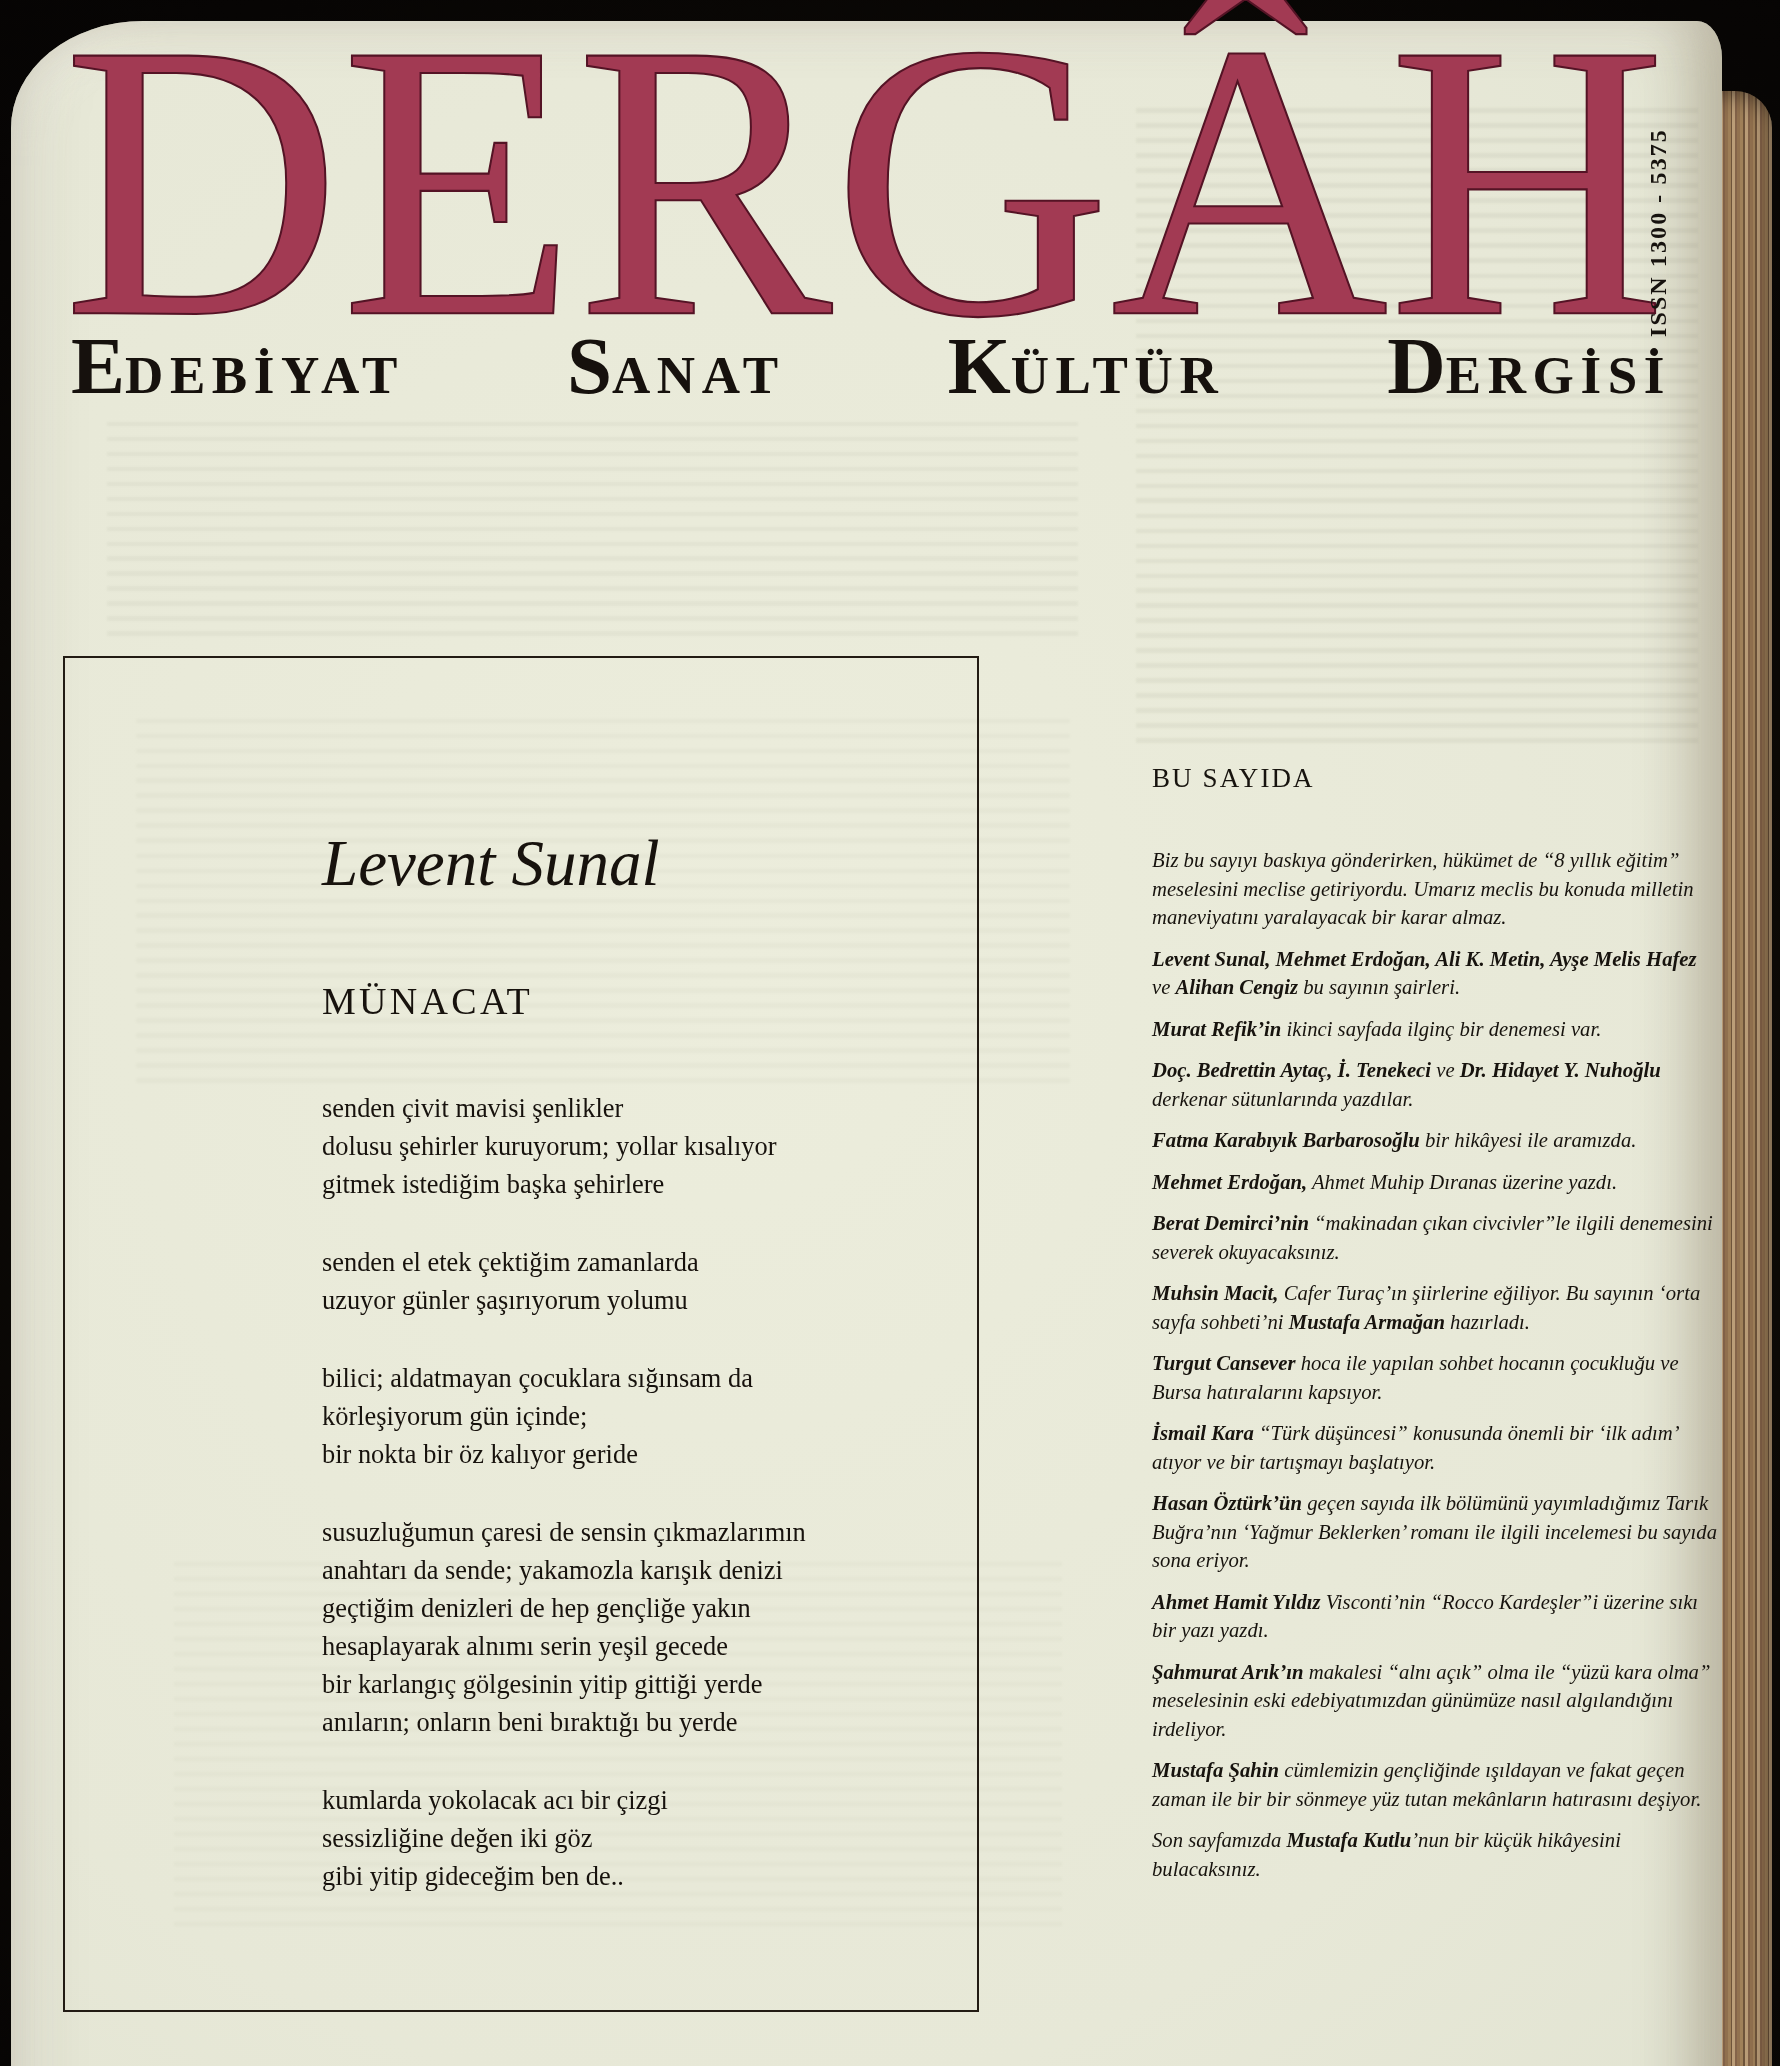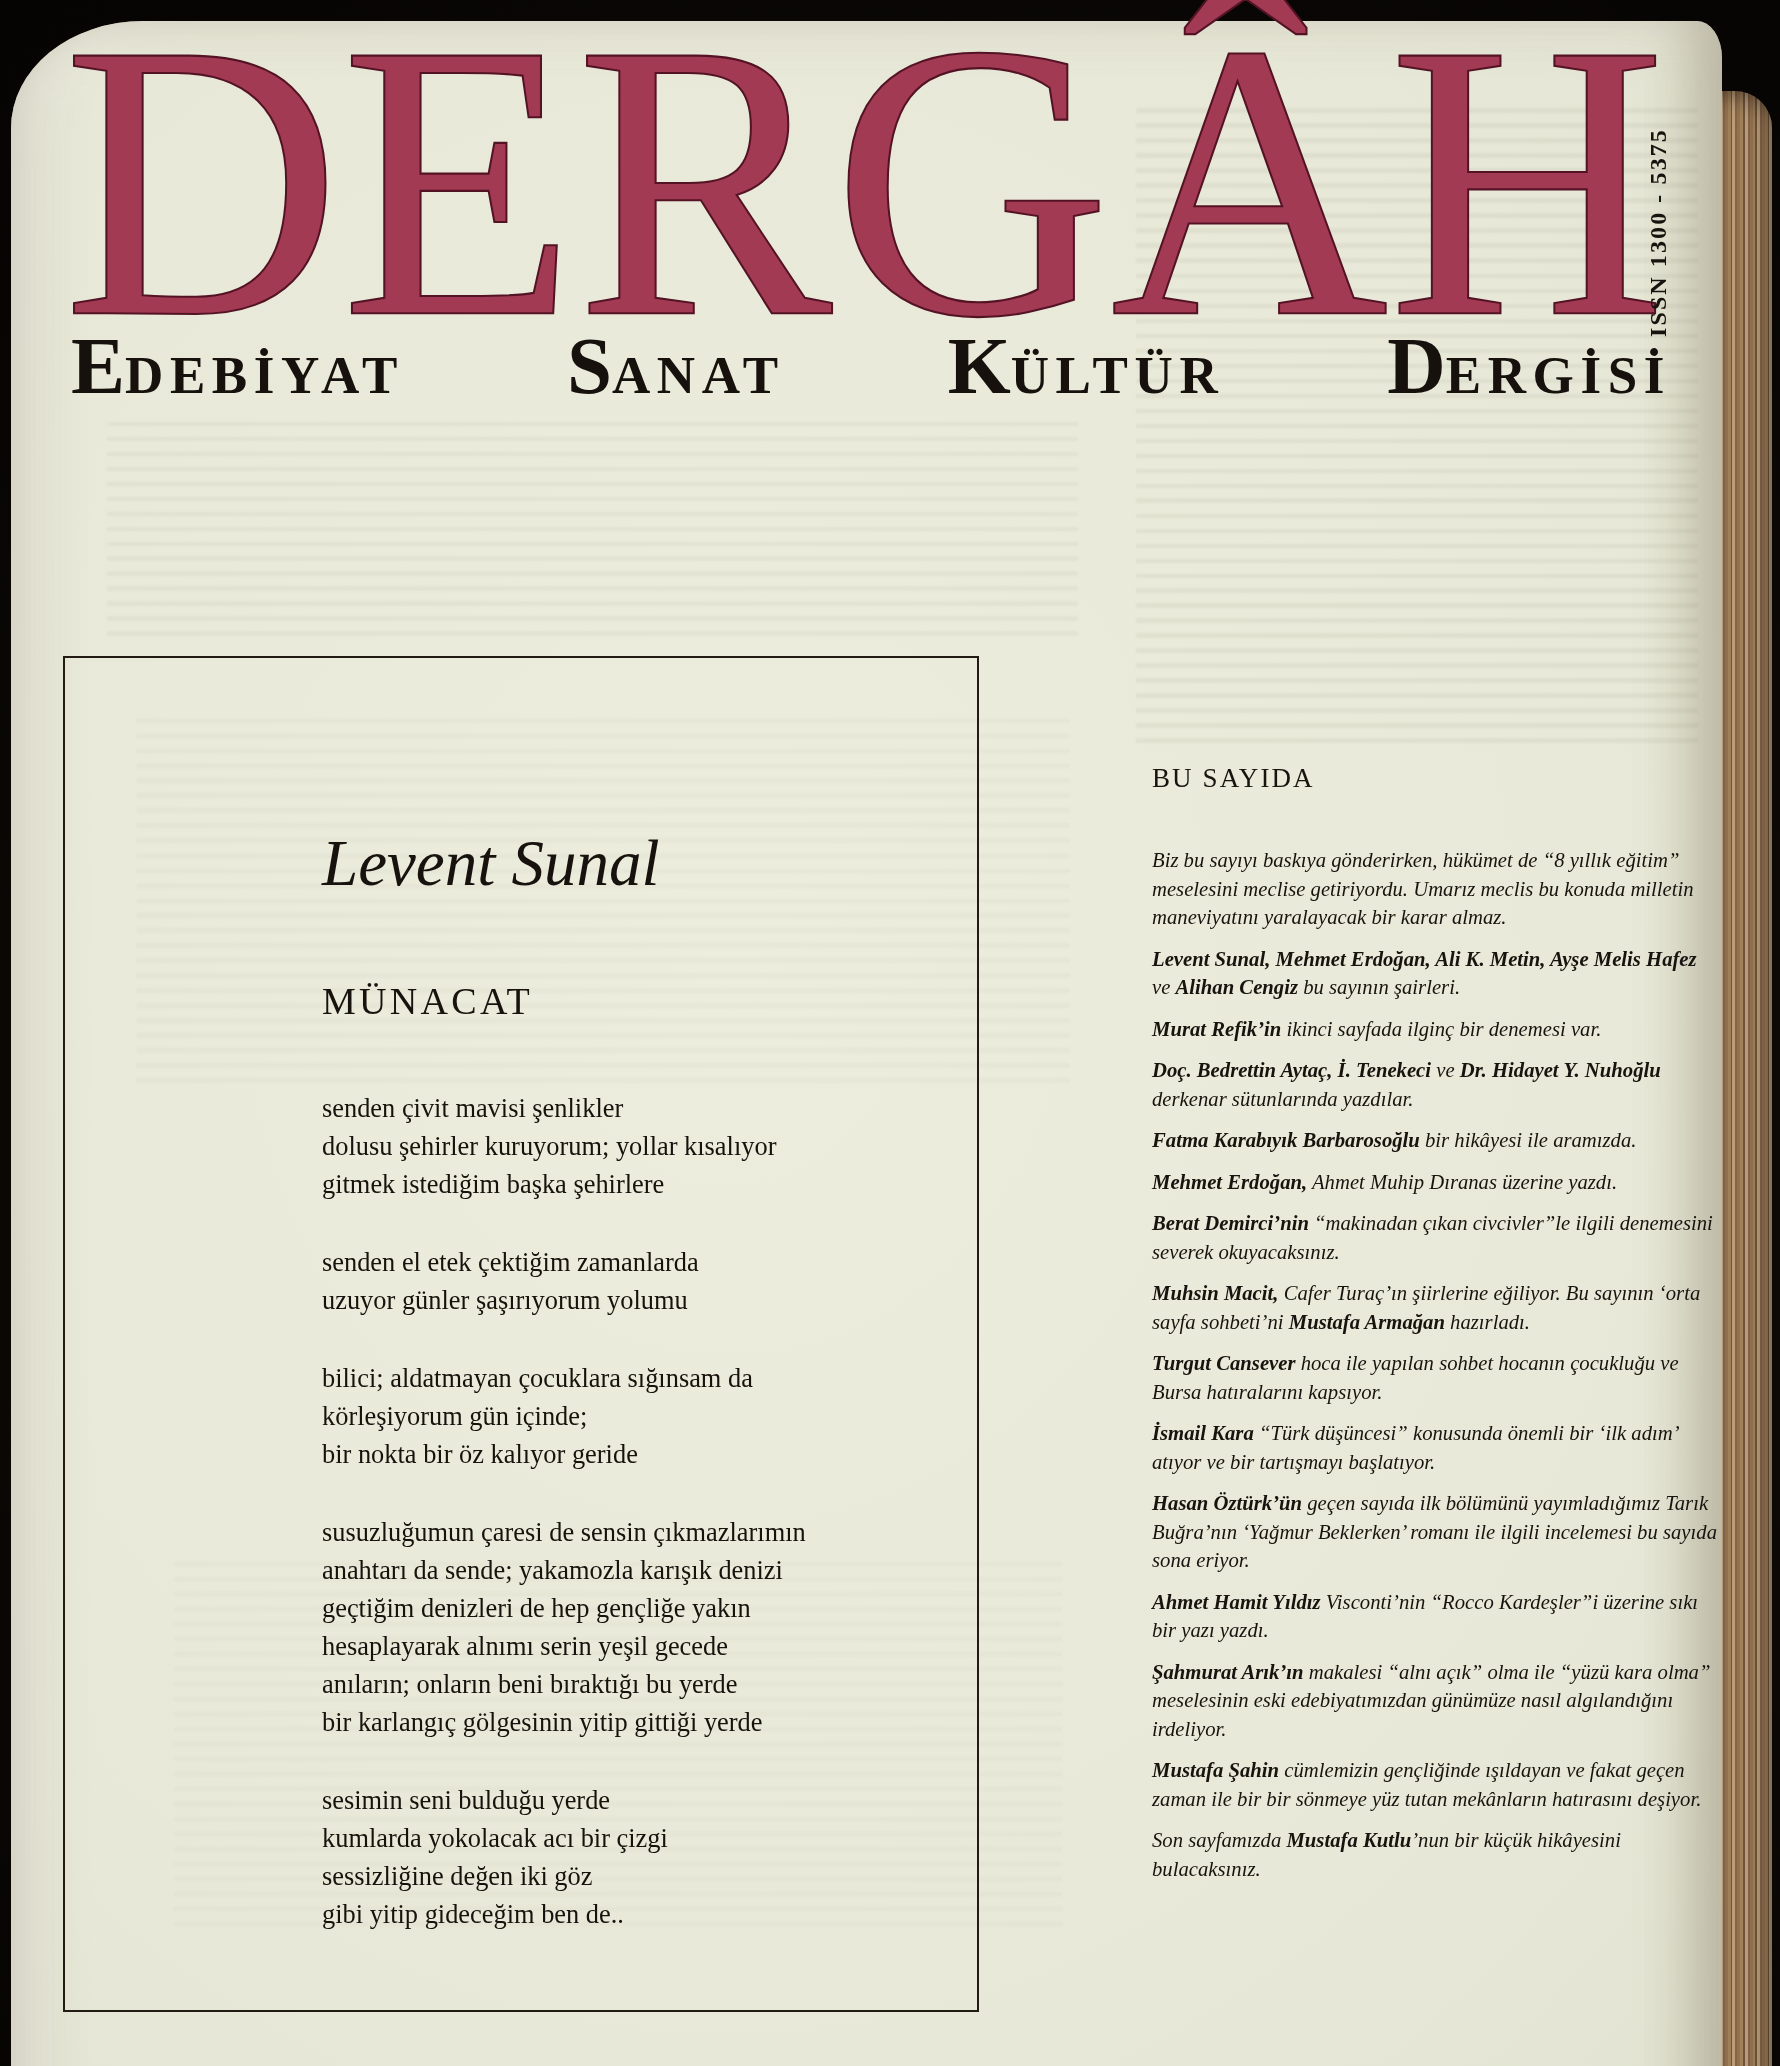--- a/index.html
+++ b/index.html
@@ -125,25 +125,24 @@
           <div class="stanza">
             <div class="poem-line">bilici; aldatmayan çocuklara sığınsam da</div>
             <div class="poem-line">körleşiyorum gün içinde;</div>
             <div class="poem-line">bir nokta bir öz kalıyor geride</div>
           </div>
           <div class="stanza">
             <div class="poem-line">susuzluğumun çaresi de sensin çıkmazlarımın</div>
             <div class="poem-line">anahtarı da sende; yakamozla karışık denizi</div>
             <div class="poem-line">geçtiğim denizleri de hep gençliğe yakın</div>
             <div class="poem-line">hesaplayarak alnımı serin yeşil gecede</div>
+            <div class="poem-line">bir karlangıç gölgesinin yitip gittiği yerde</div>
             <div class="poem-line">anıların; onların beni bıraktığı bu yerde</div>
-            <div class="poem-line">bir karlangıç gölgesinin yitip gittiği yerde</div>
           </div>
           <div class="stanza">
-            <div class="poem-line">sesimin seni bulduğu yerde</div>
             <div class="poem-line">kumlarda yokolacak acı bir çizgi</div>
             <div class="poem-line">sessizliğine değen iki göz</div>
             <div class="poem-line">gibi yitip gideceğim ben de..</div>
           </div>
         </div>
     </div>
   </div>
 
   <div class="contents">
     <div class="contents-heading">BU SAYIDA</div>

